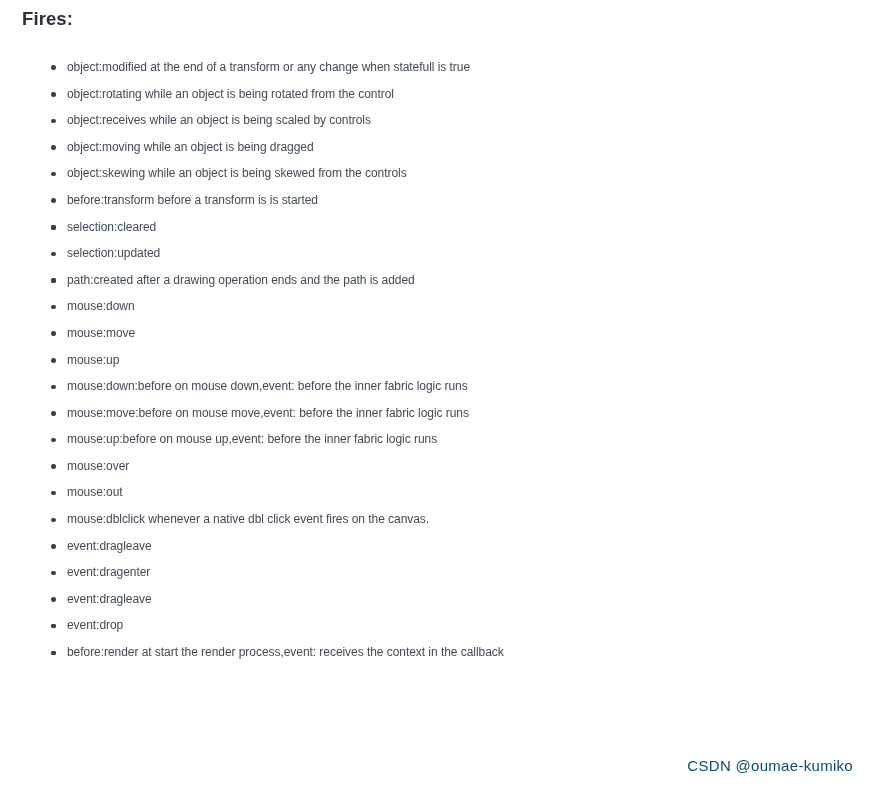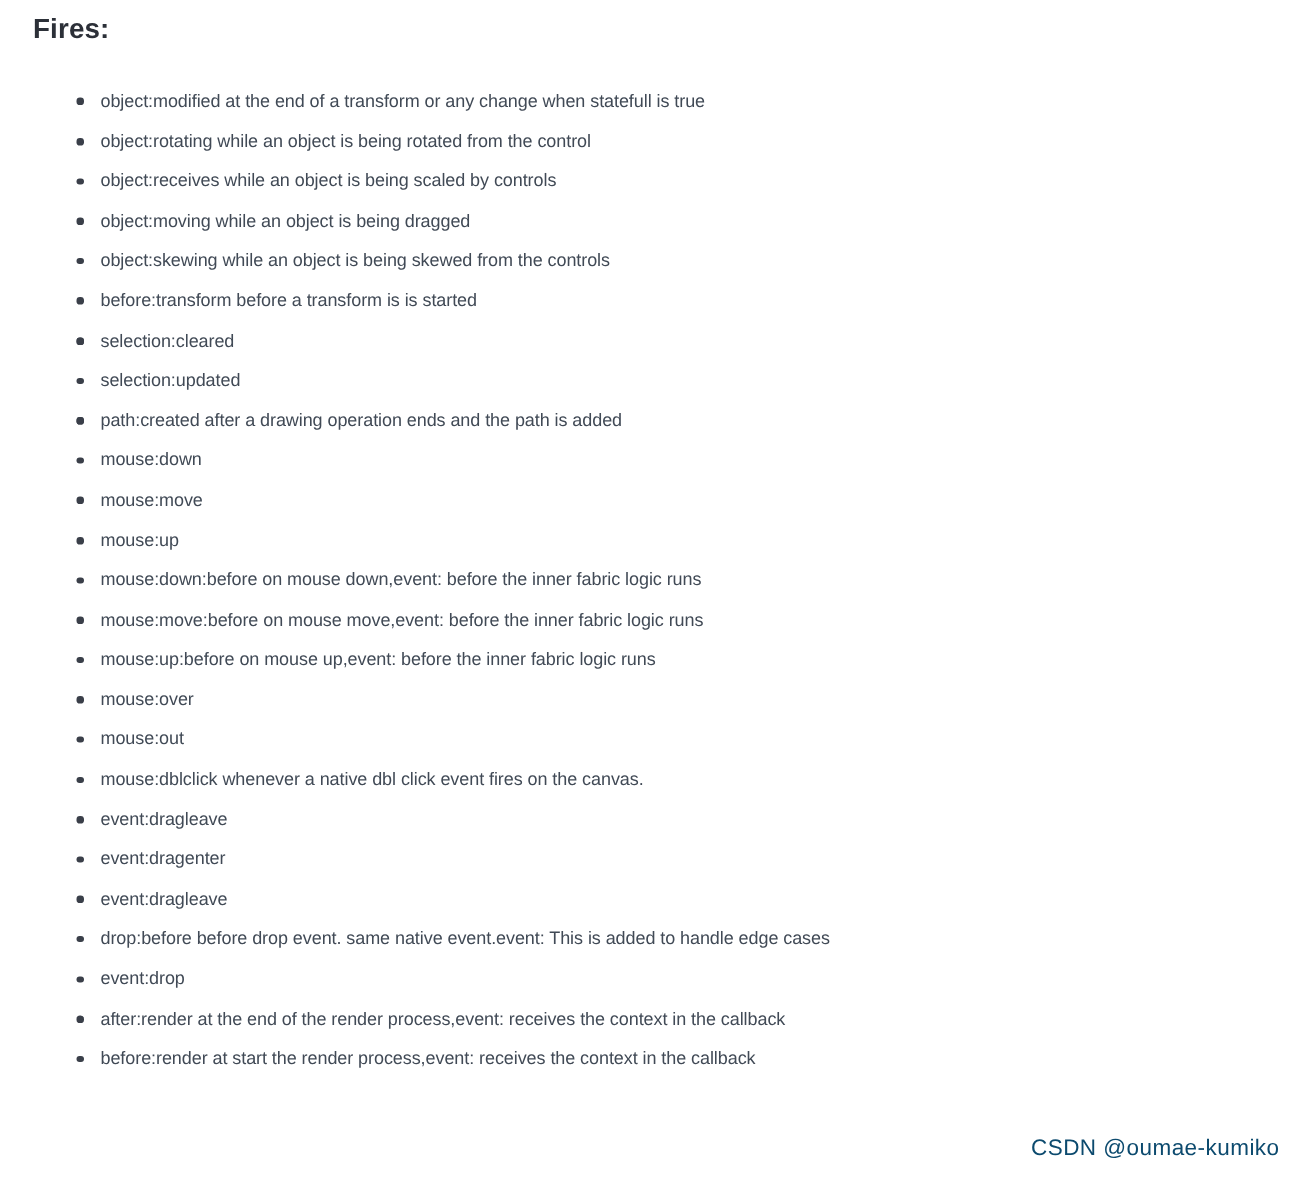--- a/index.html
+++ b/index.html
@@ -96,21 +96,21 @@
       <li class="event-item"><span class="bullet"></span><span>mouse:up</span></li>
       <li class="event-item"><span class="bullet"></span><span>mouse:down:before on mouse down,event: before the inner fabric logic runs</span></li>
       <li class="event-item"><span class="bullet"></span><span>mouse:move:before on mouse move,event: before the inner fabric logic runs</span></li>
       <li class="event-item"><span class="bullet"></span><span>mouse:up:before on mouse up,event: before the inner fabric logic runs</span></li>
       <li class="event-item"><span class="bullet"></span><span>mouse:over</span></li>
       <li class="event-item"><span class="bullet"></span><span>mouse:out</span></li>
       <li class="event-item"><span class="bullet"></span><span>mouse:dblclick whenever a native dbl click event fires on the canvas.</span></li>
       <li class="event-item"><span class="bullet"></span><span>event:dragleave</span></li>
       <li class="event-item"><span class="bullet"></span><span>event:dragenter</span></li>
       <li class="event-item"><span class="bullet"></span><span>event:dragleave</span></li>
-      <li class="event-item"><span class="bullet"></span><span>drop:before before drop event. same native event.event: This is added to handle edge cases</span></li>
+      <li class="event-item"><span class="bullet"></span></li>
       <li class="event-item"><span class="bullet"></span><span>event:drop</span></li>
-      <li class="event-item"><span class="bullet"></span><span>after:render at the end of the render process,event: receives the context in the callback</span></li>
+      <li class="event-item"><span class="bullet"></span></li>
       <li class="event-item"><span class="bullet"></span><span>before:render at start the render process,event: receives the context in the callback</span></li>
     </ul>
 
 </div>
 
 <div class="watermark">CSDN @oumae-kumiko</div>
 
 </body></html>

